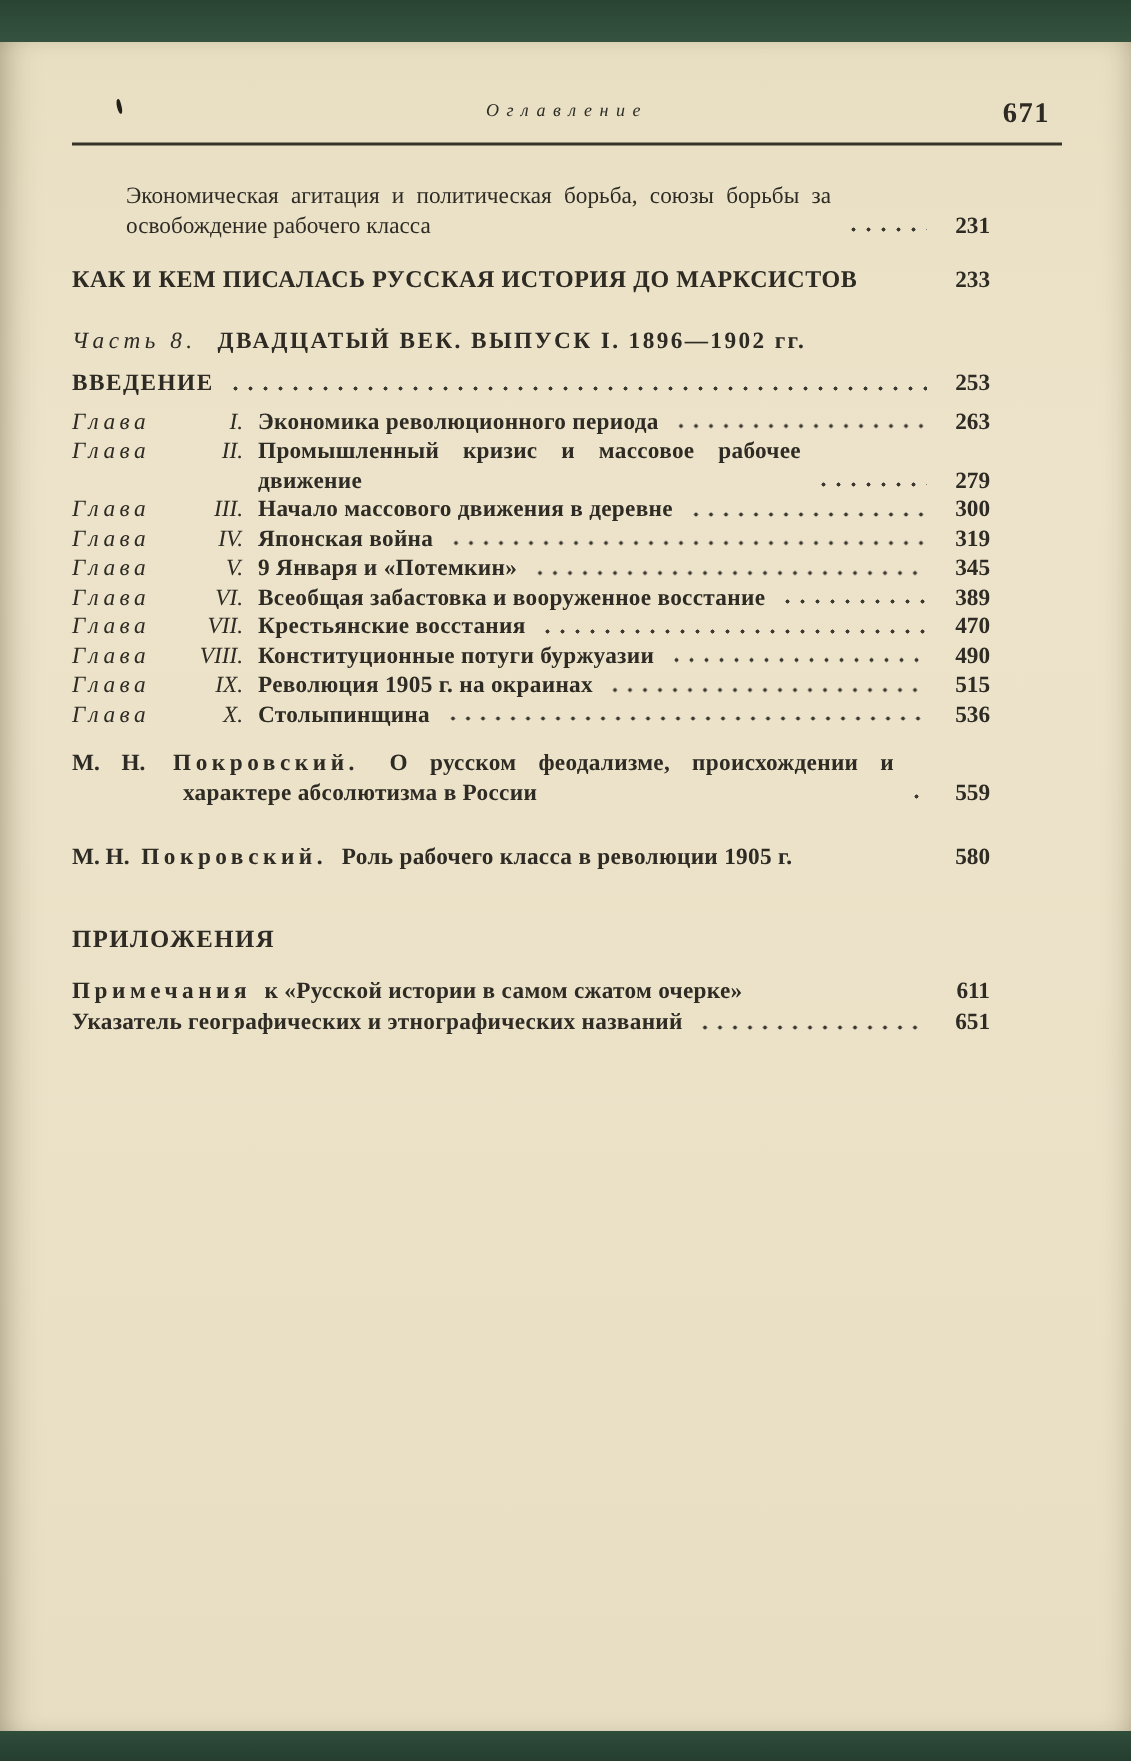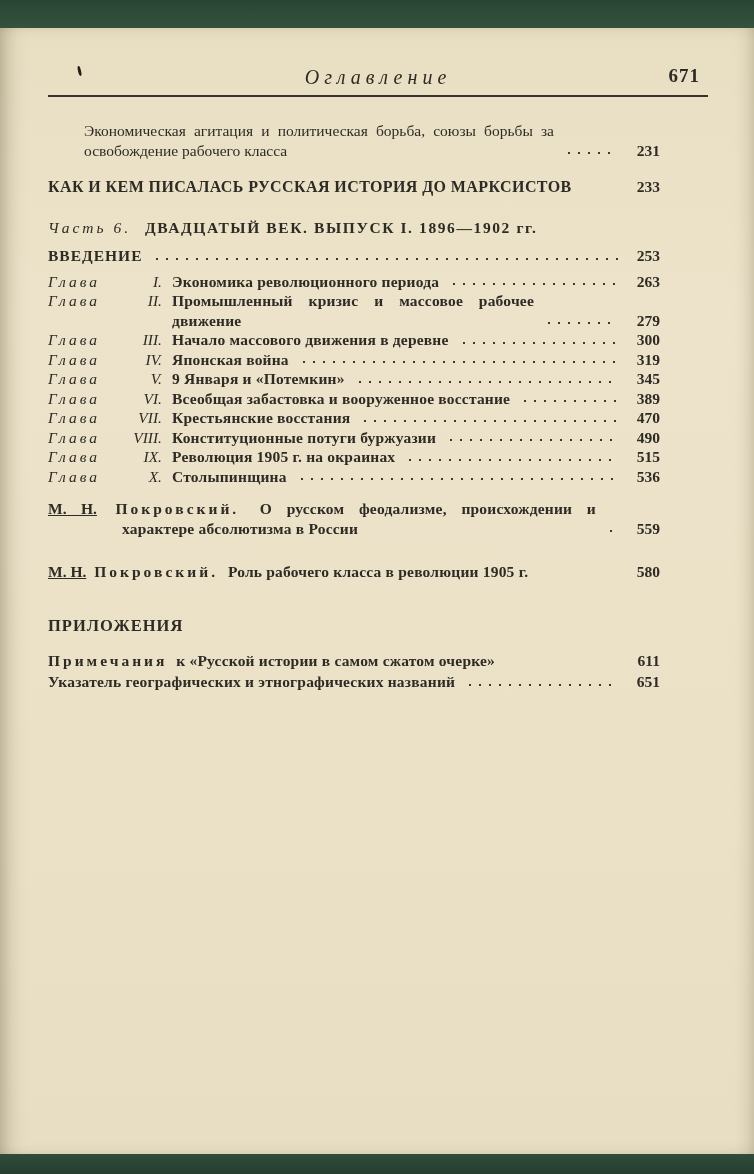--- a/index.html
+++ b/index.html
@@ -18,21 +18,21 @@
     box-shadow: inset 16px 0 24px -16px rgba(70,58,30,.5), inset -12px 0 20px -14px rgba(70,58,30,.4);
     color: #2e2b24;
   }
   .inner { padding: 0 46px 0 48px; position: relative; }
   .ink-mark {
     position: absolute; left: 78px; top: 38px;
     width: 3px; height: 10px; background: #221f19;
     border-radius: 60% 40% 50% 50%; transform: rotate(-14deg);
   }
   .header { position: relative; margin-top: 38px; height: 22px; }
-  .running-title { display: block; text-align: center; font-style: italic; letter-spacing: 5px; font-size: 20px; }
+  .running-title { display: block; text-align: center; font-style: italic; letter-spacing: 5px; font-size: 12px; }
   .pageno { position: absolute; right: 8px; top: -1px; font-size: 19px; font-weight: 700; letter-spacing: 1px; }
   .rule { margin-top: 7px; height: 2px; background: #363229; }
 
   .toc { margin-top: 24px; padding-right: 48px; font-size: 15.5px; line-height: 19.5px; }
   .row { display: flex; align-items: flex-start; }
   .txt { text-align: justify; }
   .bold { font-weight: 700; letter-spacing: .2px; }
   .leader {
     flex: 1 1 auto; min-width: 14px; height: 19.5px; align-self: flex-end;
     margin: 0 6px 0 8px;
@@ -52,21 +52,21 @@
   .part-title { font-weight: 700; letter-spacing: 1.6px; }
   .e-intro { margin-top: 9px; }
   .e-intro .txt { letter-spacing: 1px; }
   .chapters { margin-top: 6px; }
   .glava { flex: 0 0 64px; font-style: italic; letter-spacing: 3px; }
   .num { flex: 0 0 50px; text-align: right; padding-right: 10px; font-style: italic; box-sizing: content-box; width: 40px; flex-basis: auto; flex: 0 0 50px; }
   .wrap2 .txt { max-width: 362px; }
   .e-pok1 { margin-top: 13px; }
   .e-pok2 { margin-top: 24px; }
   .hang { padding-left: 74px; text-indent: -74px; }
-  .initials { font-weight: 700; text-decoration: underline; }
+  .initials { font-weight: 700; }
   .surname { font-weight: 700; letter-spacing: 3px; margin: 0 6px 0 4px; }
   .apx-head { margin-top: 34px; text-align: left; font-weight: 700; font-size: 16.5px; letter-spacing: 1px; }
   .apx { margin-top: 16px; line-height: 20.5px; }
   .lead-sp { font-weight: 700; letter-spacing: 3px; margin-right: 5px; }
 </style>
 </head>
 <body>
 
 <div class="scan">
   <div class="band top"></div>
@@ -90,21 +90,21 @@
           <div class="pg">231</div>
         </div>
 
         <div class="row e-sect">
           <div class="txt bold">КАК И КЕМ ПИСАЛАСЬ РУССКАЯ ИСТОРИЯ ДО МАРКСИСТОВ</div>
           <div class="leader blank"></div>
           <div class="pg">233</div>
         </div>
 
         <div class="row e-part">
-          <span class="chast">Часть 6.</span>
+          <span class="chast">Часть 8.</span>
           <div class="part-title">ДВАДЦАТЫЙ ВЕК. ВЫПУСК I. 1896—1902 гг.</div>
         </div>
 
         <div class="row e-intro">
           <div class="txt bold">ВВЕДЕНИЕ</div>
           <div class="leader"></div>
           <div class="pg">253</div>
         </div>
 
         <div class="chapters">

